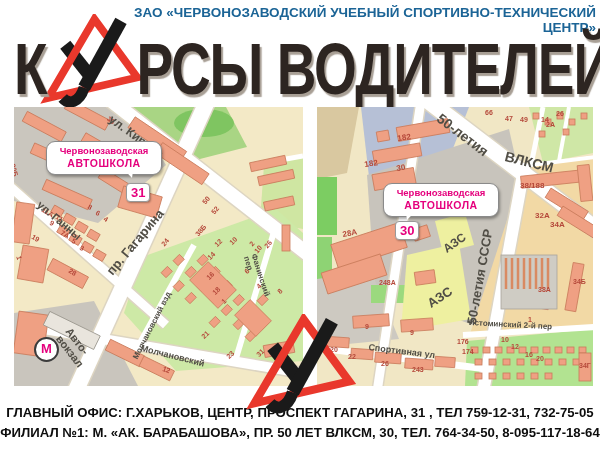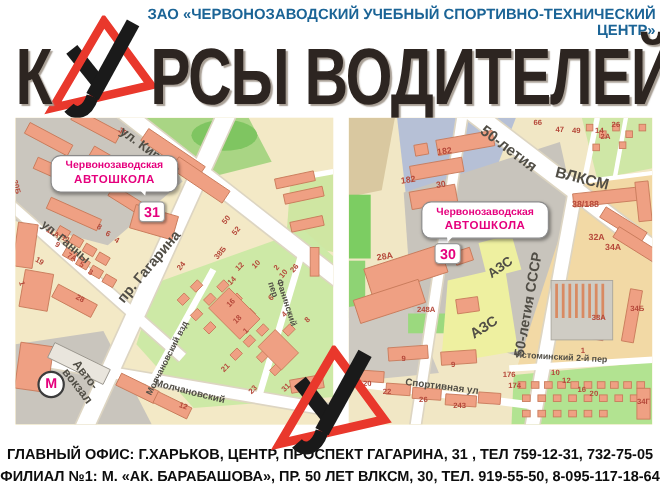--- a/index.html
+++ b/index.html
@@ -345,16 +345,16 @@
 
   <svg class="bottom-logo" viewBox="0 0 120 112">
     <path d="M30,36 L57,70" stroke="#1a1a1a" stroke-width="15" fill="none"></path>
     <path d="M64,6 L10,98 L114,74 Z" fill="none" stroke="#e9382c" stroke-width="9" stroke-linejoin="miter" stroke-miterlimit="10"></path>
     <path d="M95,8 L52,86" stroke="#1a1a1a" stroke-width="15" fill="none"></path>
     <path d="M52,86 C46,104 34,106 27,98" stroke="#1a1a1a" stroke-width="13" fill="none"></path>
   </svg>
 
   <div class="footer">
     <div>ГЛАВНЫЙ ОФИС:  Г.ХАРЬКОВ, ЦЕНТР, ПРОСПЕКТ ГАГАРИНА, 31 , ТЕЛ 759-12-31, 732-75-05</div>
-    <div>ФИЛИАЛ №1:  М. «АК. БАРАБАШОВА», ПР. 50 ЛЕТ ВЛКСМ, 30, ТЕЛ. 919-55-50, 8-095-117-18-64</div>
+    <div>ФИЛИАЛ №1:  М. «АК. БАРАБАШОВА», ПР. 50 ЛЕТ ВЛКСМ, 30, ТЕЛ. 764-34-50, 8-095-117-18-64</div>
   </div>
 
 </div>
 
 </body></html>

